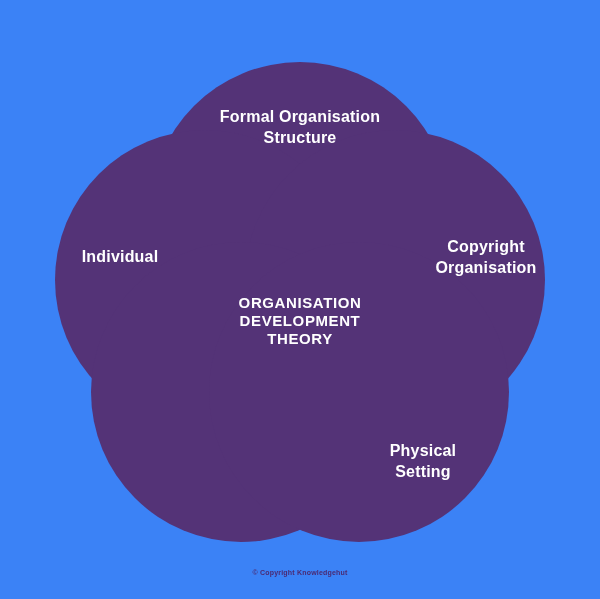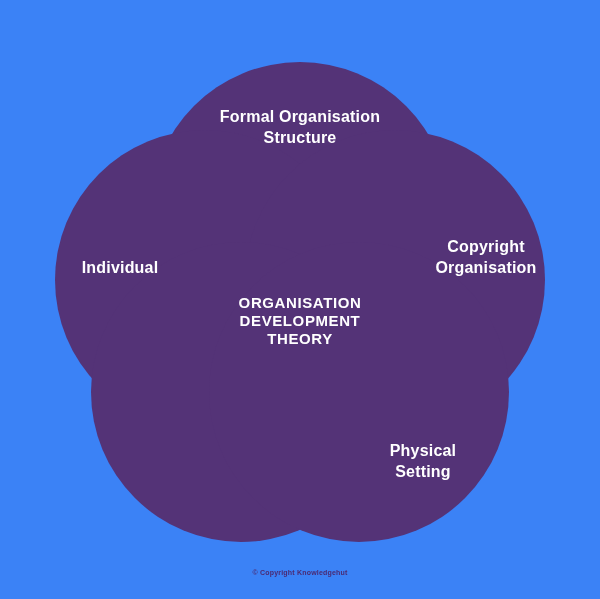--- a/index.html
+++ b/index.html
@@ -26,21 +26,21 @@
     transform: translate(-50%, -50%);
     color: #ffffff;
     font-weight: 700;
     font-size: 16px;
     line-height: 21px;
     text-align: center;
     white-space: pre-line;
     letter-spacing: 0.2px;
   }
   .label-top          { left: 300px; top: 127px; }
-  .label-left         { left: 116px; top: 267px; padding-left: 8px; }
+  .label-left         { left: 116px; top: 256px; padding-left: 8px; }
   .label-right        { left: 486px; top: 257px; }
   .label-bottom-left  { left: 172px; top: 457px; }
   .label-bottom-right { left: 423px; top: 461px; }
   .center-title {
     position: absolute;
     left: 300px;
     top: 321px;
     transform: translate(-50%, -50%);
     color: #ffffff;
     font-weight: 700;

